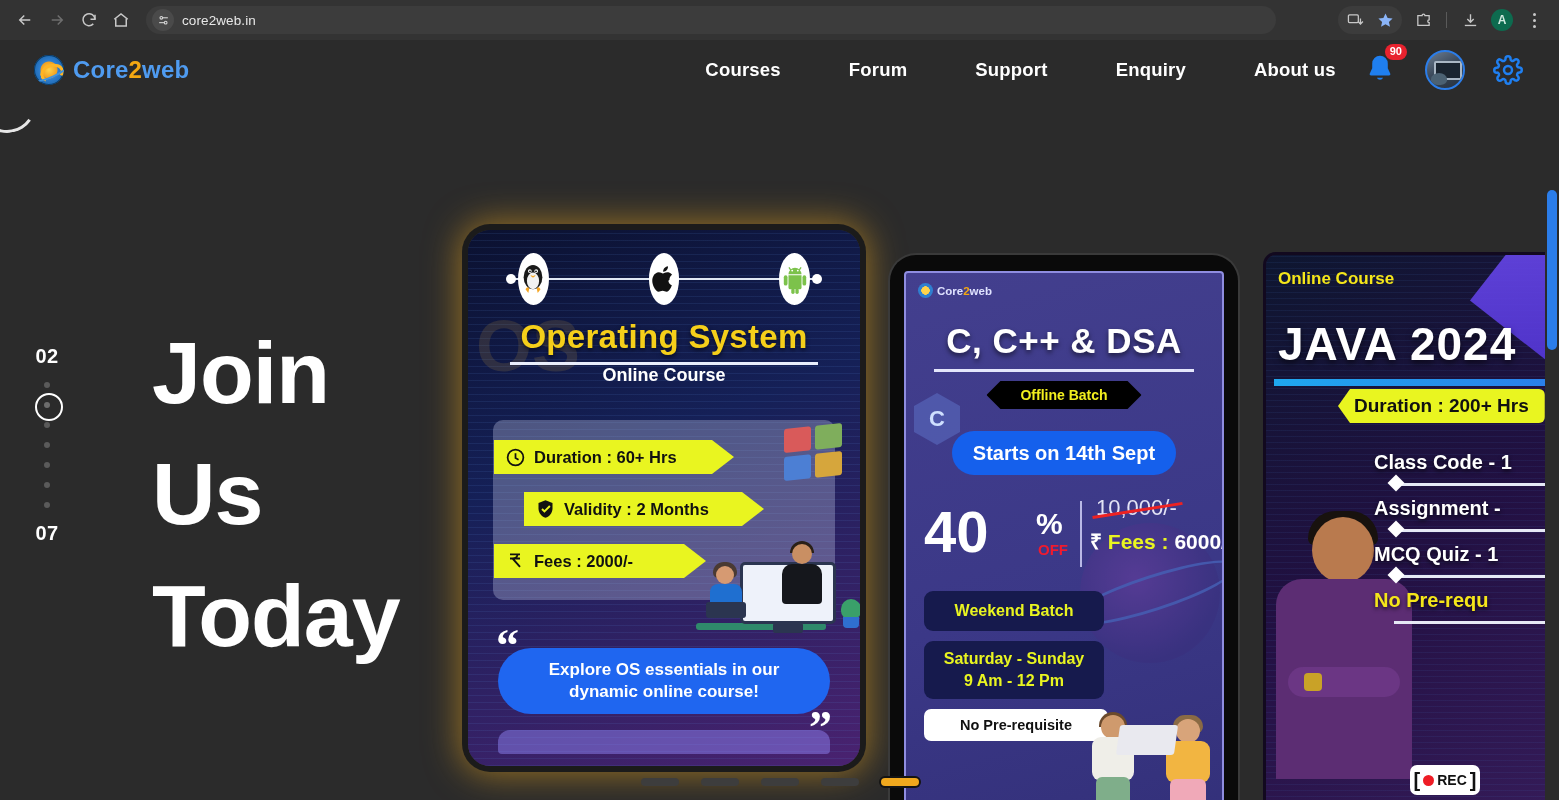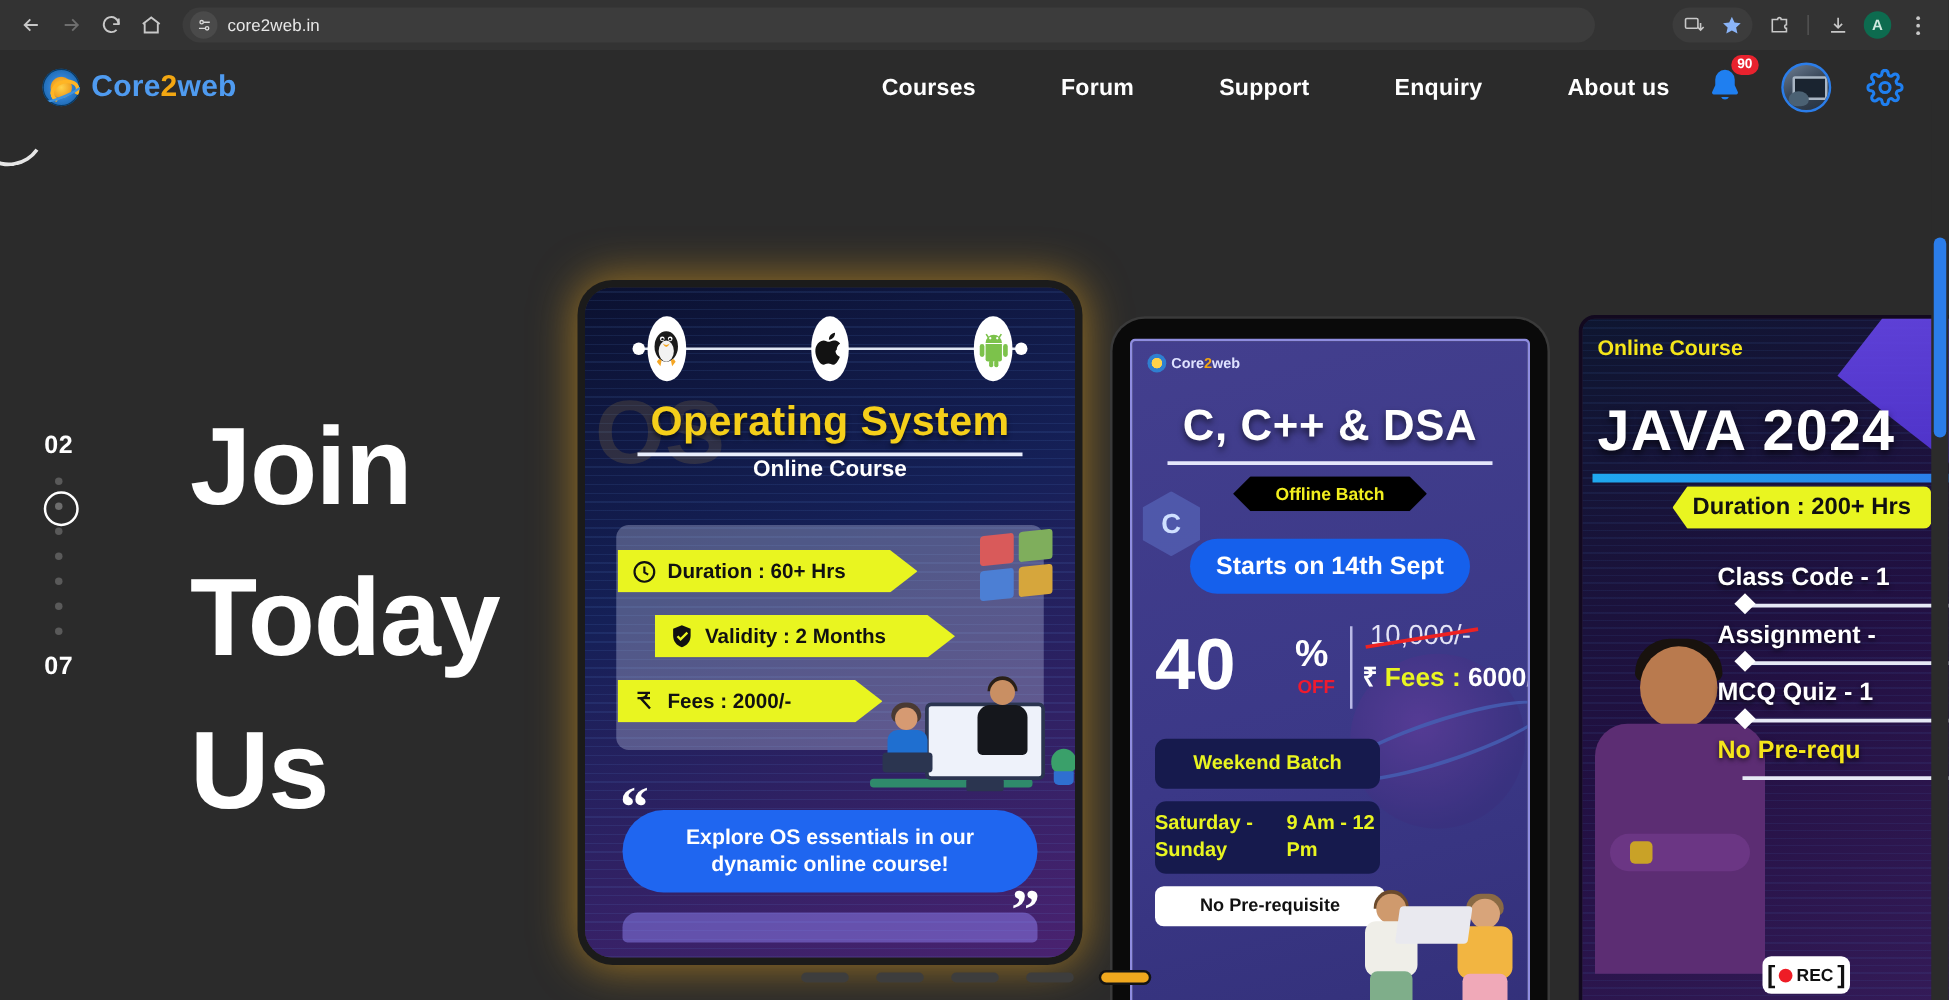--- a/index.html
+++ b/index.html
@@ -208,21 +208,21 @@
     position:absolute;}
   .c2-strike::after{content:"";position:absolute;left:-4px;top:14px;right:-6px;height:3px;
     background:#ee2222;transform:rotate(-9deg);}
   .c2-fees{position:absolute;left:170px;top:32px;font-size:21px;font-weight:bold;
     white-space:nowrap;}
   .c2-fees .r{color:#fff;} .c2-fees .y{color:#e9f520;} .c2-fees .w{color:#fff;}
   .c2-wk{position:absolute;left:18px;top:318px;width:180px;height:40px;background:#161a4d;
     border-radius:9px;display:flex;align-items:center;justify-content:center;
     color:#e9f520;font-size:16px;font-weight:bold;}
   .c2-time{position:absolute;left:18px;top:368px;width:180px;height:58px;background:#161a4d;
-    border-radius:9px;display:flex;align-items:center;
+    border-radius:9px;display:flex;flex-direction:column;align-items:center;
     justify-content:center;color:#e9f520;font-size:16px;font-weight:bold;line-height:1.35;}
   .c2-pre{position:absolute;left:18px;top:436px;width:184px;height:32px;background:#fff;
     border-radius:7px;display:flex;align-items:center;justify-content:center;
     color:#111;font-size:14.5px;font-weight:bold;}
   .c2-planet{position:absolute;right:2px;top:250px;width:140px;height:140px;
     border-radius:50%;background:radial-gradient(circle at 40% 40%,#6b3fa0,#3a2f7d 70%);
     opacity:.55;}
   .c2-planet::after{content:"";position:absolute;left:-16px;top:52px;width:172px;height:30px;
     border:3px solid #4f7fd8;border-radius:50%;transform:rotate(-18deg);opacity:.85;}
   .c2-ppl{position:absolute;right:6px;bottom:6px;width:136px;height:150px;}
@@ -424,22 +424,22 @@
       <span class="dot"></span>
       <span class="dot"></span>
       <span class="dot"></span>
       <span class="dot"></span>
     </div>
     <span class="num">07</span>
   </div>
 
   <div class="hero">
     <div>Join</div>
+    <div>Us</div>
     <div>Today</div>
-    <div>Us</div>
   </div>
 
   <div class="carousel">
 
     <div class="card card1">
       <div class="c1-bg"></div>
       <div class="c1-os-row">
         <span class="os-line"></span>
         <span class="os-cap l"></span>
         <span class="os-cap r"></span>

